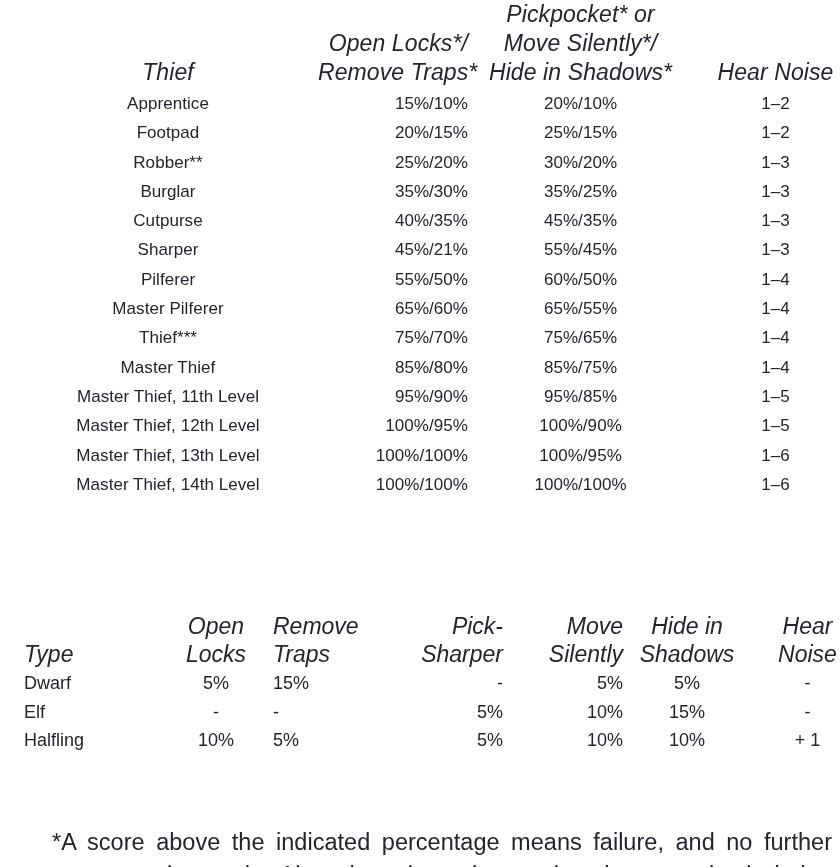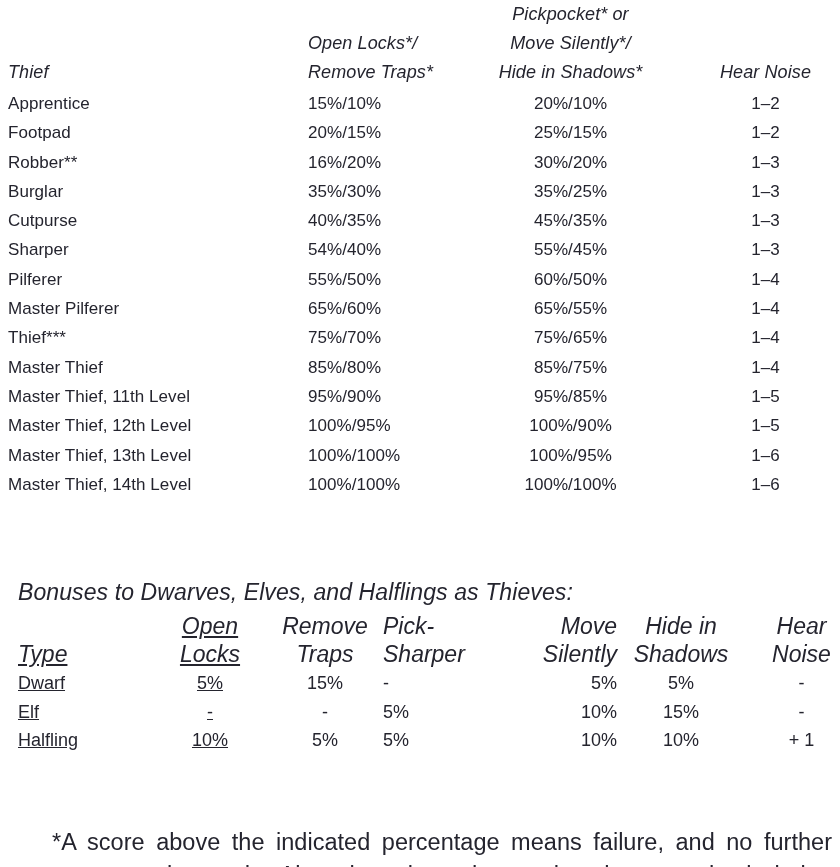--- a/index.html
+++ b/index.html
@@ -34,28 +34,28 @@
     vertical-align: bottom;
     font-weight: normal;
   }
 
   
   #thief-table {
     position: absolute;
     left: 0;
     top: 0;
   }
-  #thief-table .c0 { width: 300px; text-align: left;   padding-left: 8px; }
-  #thief-table .c1 { width: 150px; text-align: left; }
+  #thief-table .c0 { width: 300px; text-align: center;   padding-left: 18px; }
+  #thief-table .c1 { width: 150px; text-align: right; }
   #thief-table .c2 { width: 225px; text-align: center; }
   #thief-table .c3 { width: 165px; text-align: center; }
 
   #thief-table thead td {
     font-style: italic;
-    font-size: 18px;
+    font-size: 23px;
     line-height: 29px;
     vertical-align: bottom;
     padding-bottom: 2px;
     letter-spacing: 0.1px;
   }
   #thief-table thead td .hl { display: block; white-space: pre; }
 
   #thief-table tbody td {
     font-size: 17px;
     line-height: 29.3px;
@@ -74,24 +74,24 @@
     letter-spacing: 0.1px;
     white-space: nowrap;
   }
 
   
   #bonus-table {
     position: absolute;
     left: 0;
     top: 612px;
   }
-  #bonus-table .b0 { width: 135px; text-align: left; padding-left: 18px; text-decoration: underline; }
-  #bonus-table .b1 { width: 114px; text-align: center; text-decoration: underline; }
-  #bonus-table .b2 { width: 116px; text-align: center; }
-  #bonus-table .b3 { width: 114px; text-align: left; }
+  #bonus-table .b0 { width: 135px; text-align: left; padding-left: 24px; }
+  #bonus-table .b1 { width: 114px; text-align: center; }
+  #bonus-table .b2 { width: 116px; text-align: left; }
+  #bonus-table .b3 { width: 114px; text-align: right; }
   #bonus-table .b4 { width: 120px; text-align: right; }
   #bonus-table .b5 { width: 128px; text-align: center; }
   #bonus-table .b6 { width: 113px; text-align: center; }
 
   #bonus-table thead td {
     font-style: italic;
     font-size: 23px;
     line-height: 28px;
     vertical-align: bottom;
     padding-bottom: 1px;
@@ -151,39 +151,39 @@
           <td class="c3">1–2</td>
         </tr>
         <tr>
           <td class="c0">Footpad</td>
           <td class="c1">20%/15%</td>
           <td class="c2">25%/15%</td>
           <td class="c3">1–2</td>
         </tr>
         <tr>
           <td class="c0">Robber**</td>
-          <td class="c1">16%/20%</td>
+          <td class="c1">25%/20%</td>
           <td class="c2">30%/20%</td>
           <td class="c3">1–3</td>
         </tr>
         <tr>
           <td class="c0">Burglar</td>
           <td class="c1">35%/30%</td>
           <td class="c2">35%/25%</td>
           <td class="c3">1–3</td>
         </tr>
         <tr>
           <td class="c0">Cutpurse</td>
           <td class="c1">40%/35%</td>
           <td class="c2">45%/35%</td>
           <td class="c3">1–3</td>
         </tr>
         <tr>
           <td class="c0">Sharper</td>
-          <td class="c1">54%/40%</td>
+          <td class="c1">45%/21%</td>
           <td class="c2">55%/45%</td>
           <td class="c3">1–3</td>
         </tr>
         <tr>
           <td class="c0">Pilferer</td>
           <td class="c1">55%/50%</td>
           <td class="c2">60%/50%</td>
           <td class="c3">1–4</td>
         </tr>
         <tr>
@@ -224,21 +224,20 @@
         </tr>
         <tr>
           <td class="c0">Master Thief, 14th Level</td>
           <td class="c1">100%/100%</td>
           <td class="c2">100%/100%</td>
           <td class="c3">1–6</td>
         </tr>
       </tbody>
   </table>
 
-  <div id="bonus-heading">Bonuses to Dwarves, Elves, and Halflings as Thieves:</div>
 
   <table class="doc-table" id="bonus-table">
     <thead>
       <tr>
         <td class="b0">
             <span class="hl">Type</span>
           </td>
         <td class="b1">
             <span class="hl">Open</span>
             <span class="hl">Locks</span>

